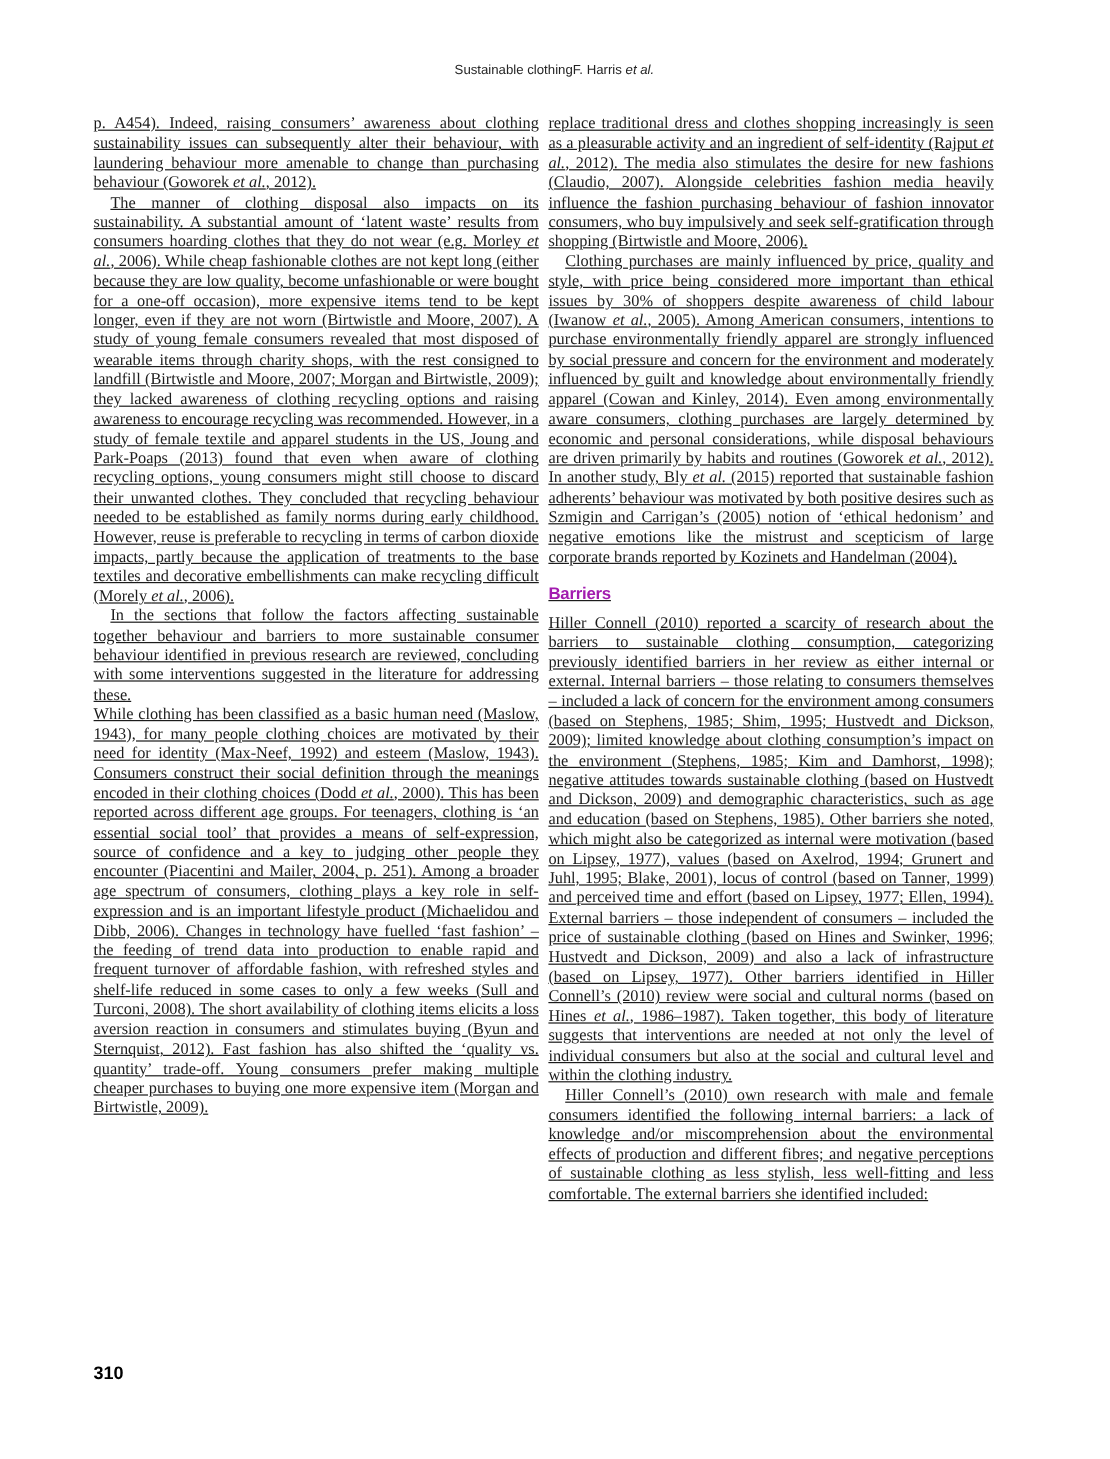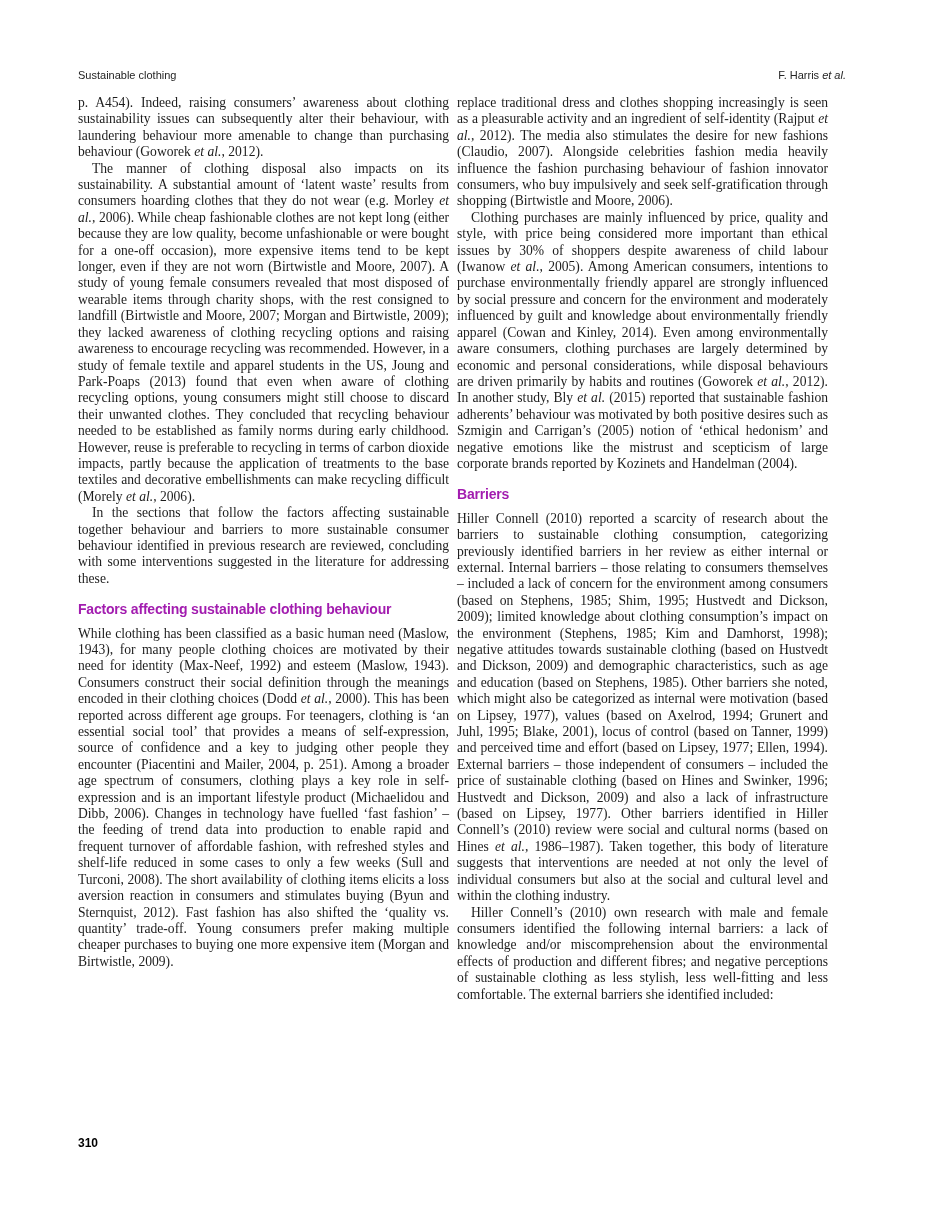--- a/index.html
+++ b/index.html
@@ -7,32 +7,33 @@
     position: relative;
     width: 925px;
     height: 1216px;
     background: #ffffff;
     font-family: "Liberation Serif", serif;
     color: #1c1c1c;
     overflow: hidden;
   }
   .running-head {
     position: absolute;
-    top: 69px; left: 78px; width: 768px;
+    top: 53px; left: 78px; width: 768px;
     display: flex;
-    justify-content: space-between;
+    justify-content: center;
     font-family: "Liberation Sans", sans-serif;
     font-size: 11px;
     color: #242424;
   }
   .columns {
     position: absolute;
     top: 95px; left: 78px; width: 768px;
     display: flex;
     gap: 8px;
+    text-decoration: underline;
   }
   .column {
     width: 371px;
     text-align: justify;
     font-size: 13.6px;
     line-height: 16.4px;
     color: #1c1c1c;
   }
   .body-para { margin: 0; }
   .body-para.indent { text-indent: 14px; }
@@ -49,39 +50,38 @@
   .page-footer {
     position: absolute;
     top: 1136px; left: 78px; width: 768px;
     display: flex;
     justify-content: space-between;
     align-items: flex-start;
     font-family: "Liberation Sans", sans-serif;
     font-size: 10.5px;
     color: #3a3a3a;
   }
-  .footer-page-number { font-weight: bold; color: #000; font-size: 12px; }
+  .footer-page-number { font-weight: bold; color: #000; font-size: 15px; }
   .footer-right { text-align: right; line-height: 16px; }
 </style>
 </head>
 <body>
 
 <div class="page">
 
   <header class="running-head">
     <span>Sustainable clothing</span>
     <span>F. Harris <i>et al.</i></span>
   </header>
 
   <main class="columns">
     <section class="column">
         <p class="body-para">p. A454). Indeed, raising consumers’ awareness about clothing sustainability issues can subsequently alter their behaviour, with laundering behaviour more amenable to change than purchasing behaviour (Goworek <i>et al.</i>, 2012).</p>
         <p class="body-para indent">The manner of clothing disposal also impacts on its sustainability. A substantial amount of ‘latent waste’ results from consumers hoarding clothes that they do not wear (e.g. Morley <i>et al.</i>, 2006). While cheap fashionable clothes are not kept long (either because they are low quality, become unfashionable or were bought for a one-off occasion), more expensive items tend to be kept longer, even if they are not worn (Birtwistle and Moore, 2007). A study of young female consumers revealed that most disposed of wearable items through charity shops, with the rest consigned to landfill (Birtwistle and Moore, 2007; Morgan and Birtwistle, 2009); they lacked awareness of clothing recycling options and raising awareness to encourage recycling was recommended. However, in a study of female textile and apparel students in the US, Joung and Park-Poaps (2013) found that even when aware of clothing recycling options, young consumers might still choose to discard their unwanted clothes. They concluded that recycling behaviour needed to be established as family norms during early childhood. However, reuse is preferable to recycling in terms of carbon dioxide impacts, partly because the application of treatments to the base textiles and decorative embellishments can make recycling difficult (Morely <i>et al.</i>, 2006).</p>
         <p class="body-para indent">In the sections that follow the factors affecting sustainable together behaviour and barriers to more sustainable consumer behaviour identified in previous research are reviewed, concluding with some interventions suggested in the literature for addressing these.</p>
-        <h2 class="section-heading">Factors affecting sustainable clothing behaviour</h2>
         <p class="body-para">While clothing has been classified as a basic human need (Maslow, 1943), for many people clothing choices are motivated by their need for identity (Max-Neef, 1992) and esteem (Maslow, 1943). Consumers construct their social definition through the meanings encoded in their clothing choices (Dodd <i>et al.</i>, 2000). This has been reported across different age groups. For teenagers, clothing is ‘an essential social tool’ that provides a means of self-expression, source of confidence and a key to judging other people they encounter (Piacentini and Mailer, 2004, p. 251). Among a broader age spectrum of consumers, clothing plays a key role in self-expression and is an important lifestyle product (Michaelidou and Dibb, 2006). Changes in technology have fuelled ‘fast fashion’ – the feeding of trend data into production to enable rapid and frequent turnover of affordable fashion, with refreshed styles and shelf-life reduced in some cases to only a few weeks (Sull and Turconi, 2008). The short availability of clothing items elicits a loss aversion reaction in consumers and stimulates buying (Byun and Sternquist, 2012). Fast fashion has also shifted the ‘quality vs. quantity’ trade-off. Young consumers prefer making multiple cheaper purchases to buying one more expensive item (Morgan and Birtwistle, 2009).</p>
       </section>
     <section class="column">
         <p class="body-para">replace traditional dress and clothes shopping increasingly is seen as a pleasurable activity and an ingredient of self-identity (Rajput <i>et al.</i>, 2012). The media also stimulates the desire for new fashions (Claudio, 2007). Alongside celebrities fashion media heavily influence the fashion purchasing behaviour of fashion innovator consumers, who buy impulsively and seek self-gratification through shopping (Birtwistle and Moore, 2006).</p>
         <p class="body-para indent">Clothing purchases are mainly influenced by price, quality and style, with price being considered more important than ethical issues by 30% of shoppers despite awareness of child labour (Iwanow <i>et al.</i>, 2005). Among American consumers, intentions to purchase environmentally friendly apparel are strongly influenced by social pressure and concern for the environment and moderately influenced by guilt and knowledge about environmentally friendly apparel (Cowan and Kinley, 2014). Even among environmentally aware consumers, clothing purchases are largely determined by economic and personal considerations, while disposal behaviours are driven primarily by habits and routines (Goworek <i>et al.</i>, 2012). In another study, Bly <i>et al.</i> (2015) reported that sustainable fashion adherents’ behaviour was motivated by both positive desires such as Szmigin and Carrigan’s (2005) notion of ‘ethical hedonism’ and negative emotions like the mistrust and scepticism of large corporate brands reported by Kozinets and Handelman (2004).</p>
         <h2 class="section-heading">Barriers</h2>
         <p class="body-para">Hiller Connell (2010) reported a scarcity of research about the barriers to sustainable clothing consumption, categorizing previously identified barriers in her review as either internal or external. Internal barriers – those relating to consumers themselves – included a lack of concern for the environment among consumers (based on Stephens, 1985; Shim, 1995; Hustvedt and Dickson, 2009); limited knowledge about clothing consumption’s impact on the environment (Stephens, 1985; Kim and Damhorst, 1998); negative attitudes towards sustainable clothing (based on Hustvedt and Dickson, 2009) and demographic characteristics, such as age and education (based on Stephens, 1985). Other barriers she noted, which might also be categorized as internal were motivation (based on Lipsey, 1977), values (based on Axelrod, 1994; Grunert and Juhl, 1995; Blake, 2001), locus of control (based on Tanner, 1999) and perceived time and effort (based on Lipsey, 1977; Ellen, 1994). External barriers – those independent of consumers – included the price of sustainable clothing (based on Hines and Swinker, 1996; Hustvedt and Dickson, 2009) and also a lack of infrastructure (based on Lipsey, 1977). Other barriers identified in Hiller Connell’s (2010) review were social and cultural norms (based on Hines <i>et al.</i>, 1986–1987). Taken together, this body of literature suggests that interventions are needed at not only the level of individual consumers but also at the social and cultural level and within the clothing industry.</p>
         <p class="body-para indent">Hiller Connell’s (2010) own research with male and female consumers identified the following internal barriers: a lack of knowledge and/or miscomprehension about the environmental effects of production and different fibres; and negative perceptions of sustainable clothing as less stylish, less well-fitting and less comfortable. The external barriers she identified included:</p>
       </section>
   </main>

